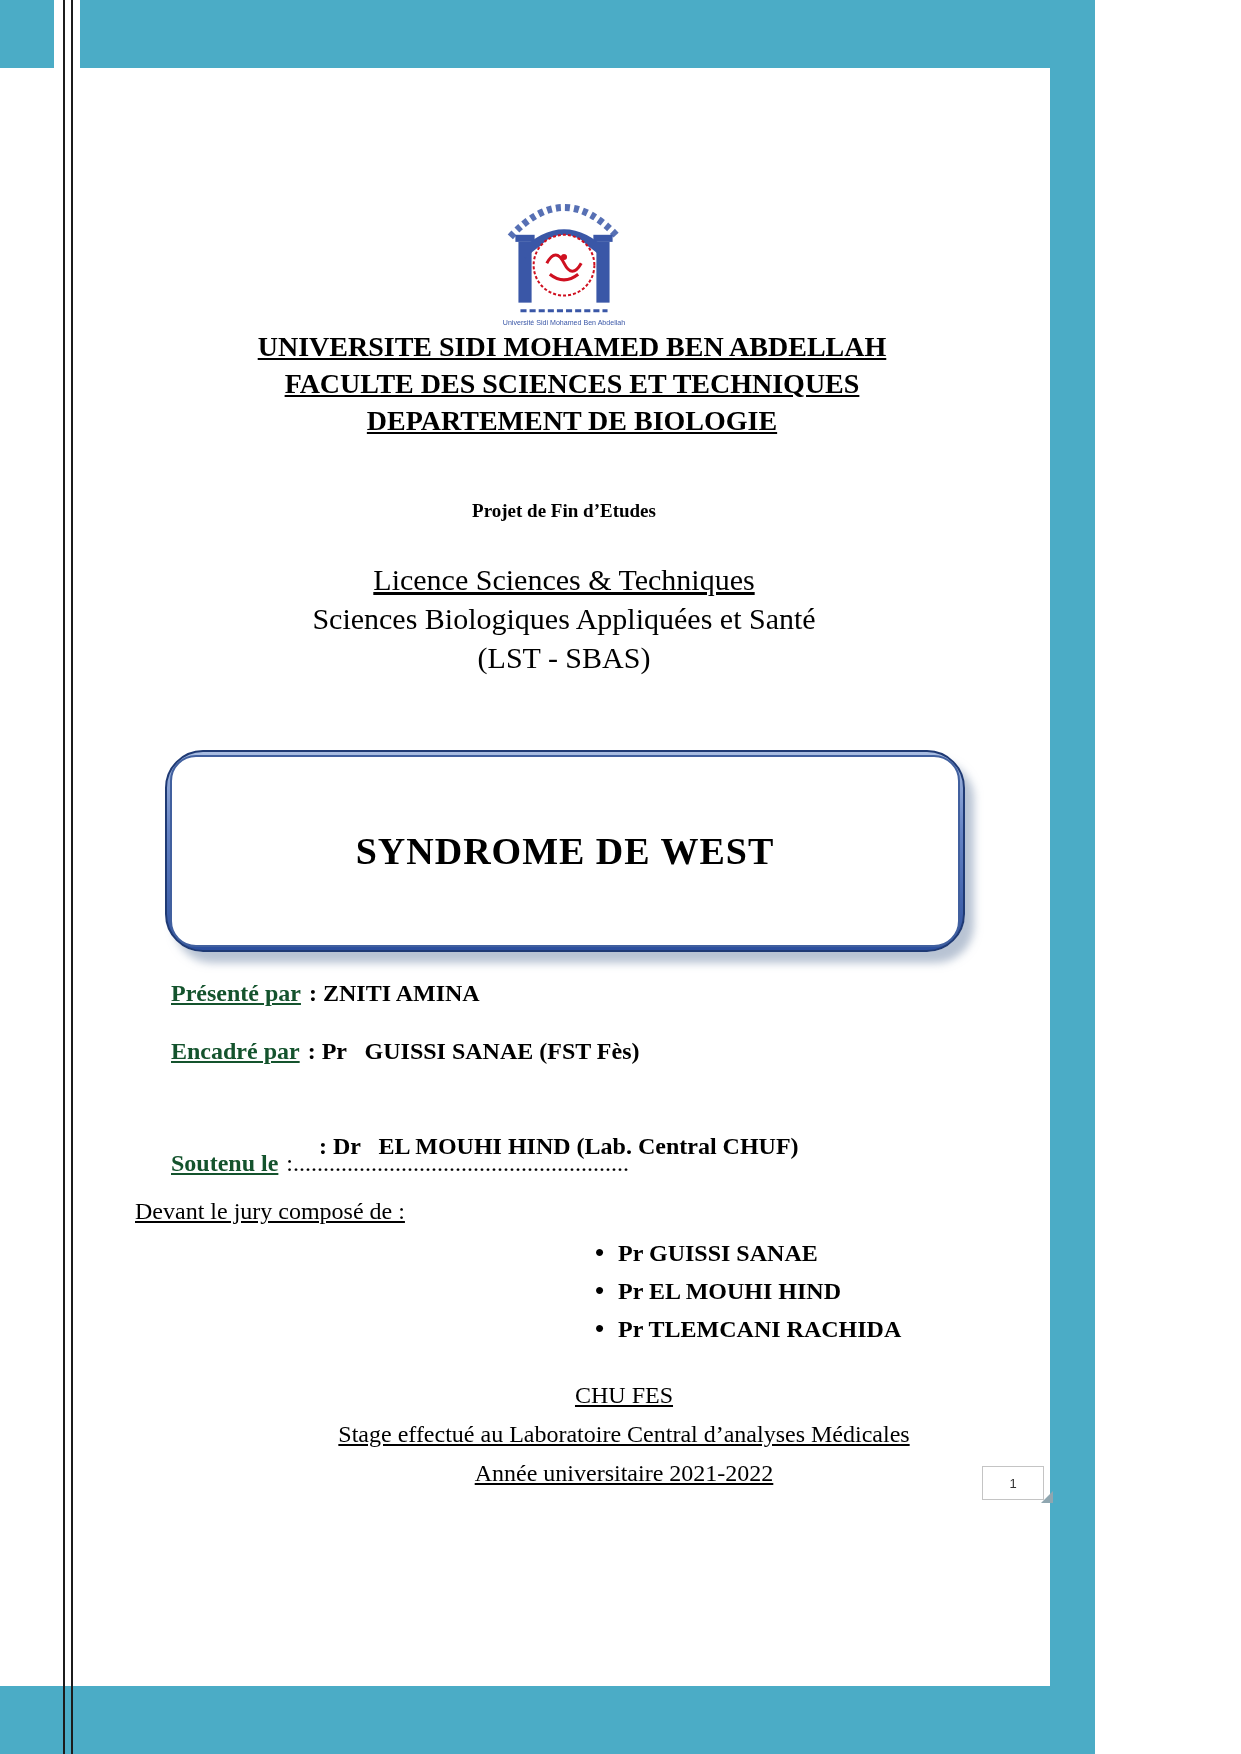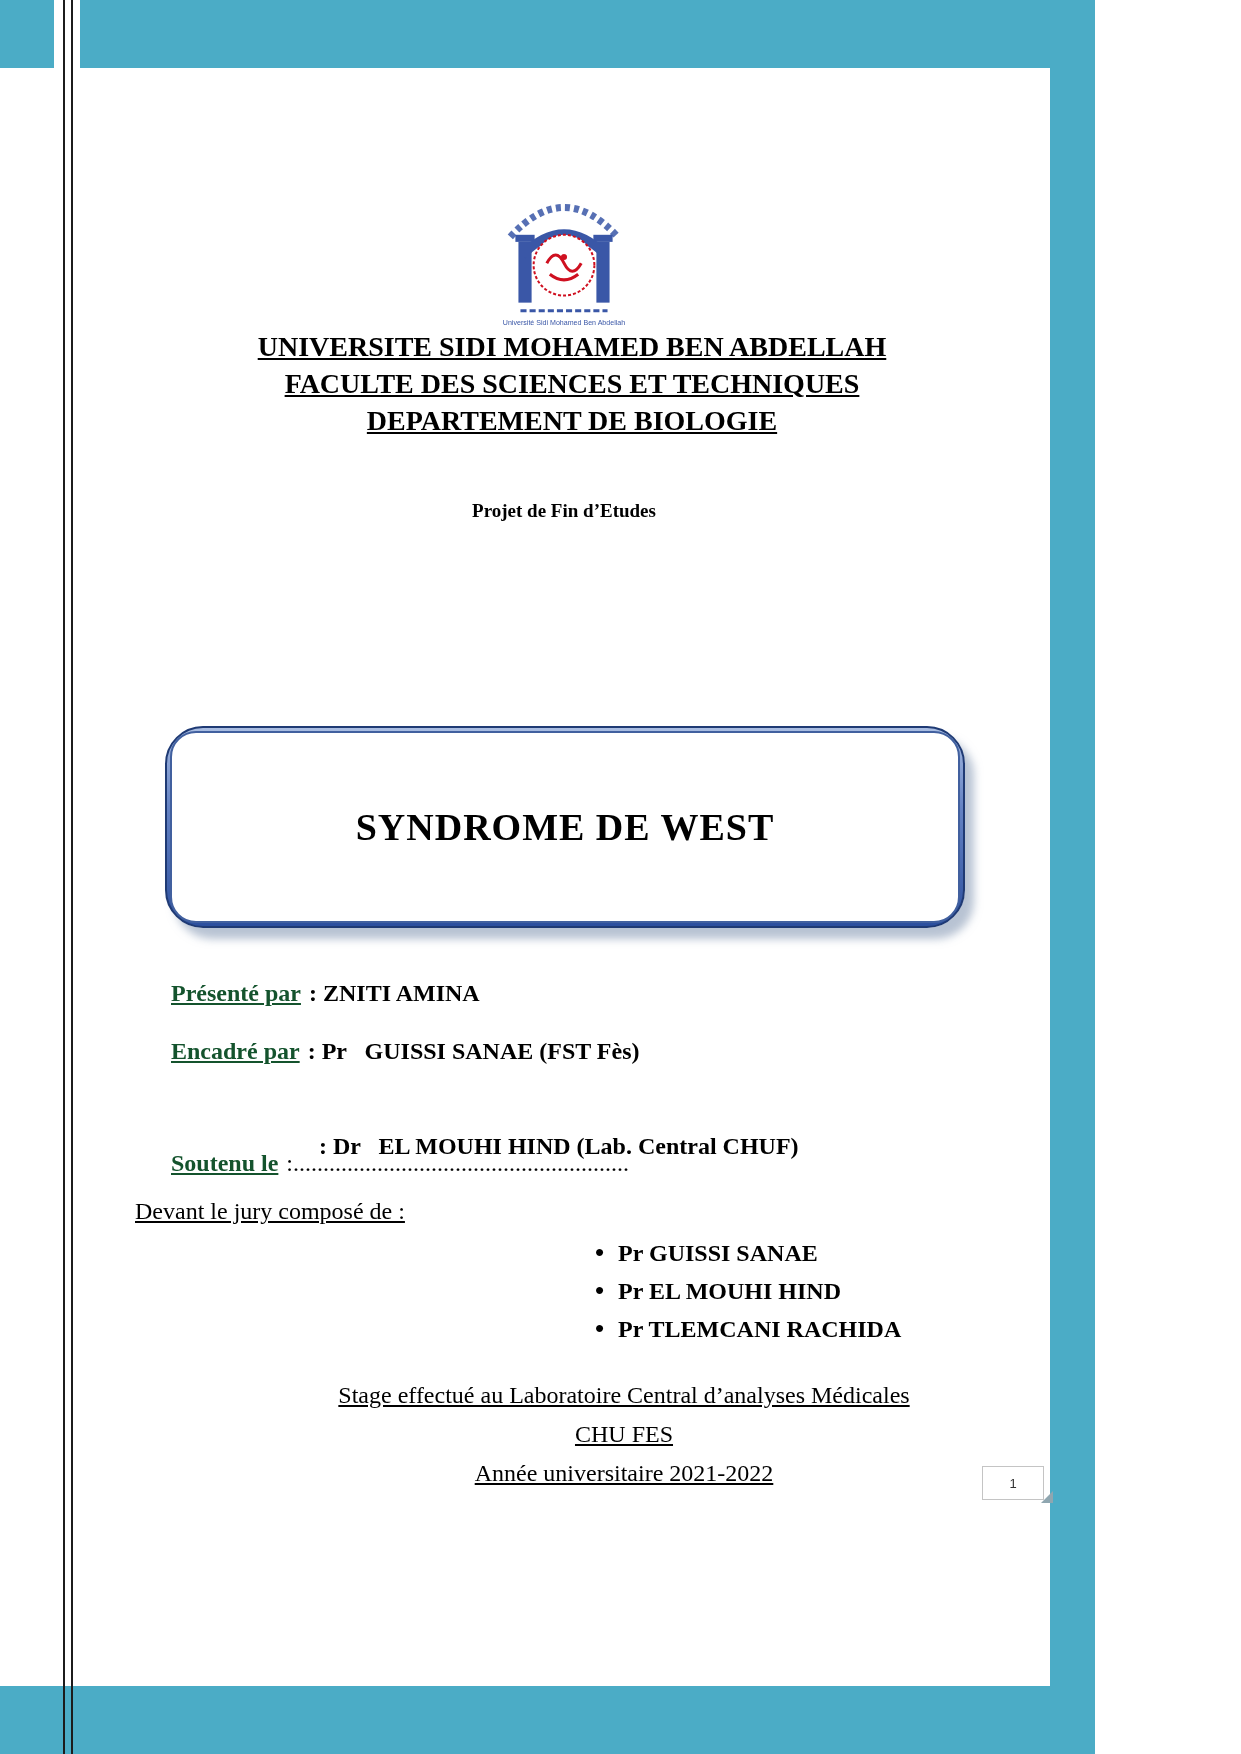--- a/index.html
+++ b/index.html
@@ -32,21 +32,21 @@
 
   .kicker{position:absolute;left:0;top:452px;width:100%;text-align:center;
     font-size:19px;font-weight:bold;}
 
   .degree{position:absolute;left:0;top:512px;width:100%;text-align:center;
     font-size:30px;line-height:39px;}
   .degree .u{text-decoration:underline;}
 
   
   .title-box-outer{
-    position:absolute;left:87px;top:678px;width:800px;height:202px;box-sizing:border-box;
+    position:absolute;left:87px;top:702px;width:800px;height:202px;box-sizing:border-box;
     border-radius:38px;padding:3px;
     background:linear-gradient(180deg,#a9bde2 0%,#6583c4 40%,#2c4f9e 100%);
     border:2px solid #1f3a74;
     box-shadow:9px 11px 8px rgba(125,145,175,0.55);
   }
   .title-box-inner{
     width:100%;height:100%;box-sizing:border-box;background:#ffffff;
     border-radius:26px;border:2px solid #41609f;
     display:flex;align-items:center;justify-content:center;
   }
@@ -115,20 +115,25 @@
     </div>
 
     <div class="h-lines">
       <div>UNIVERSITE SIDI MOHAMED BEN ABDELLAH</div>
       <div>FACULTE DES SCIENCES ET TECHNIQUES</div>
       <div>DEPARTEMENT DE BIOLOGIE</div>
     </div>
 
     <div class="kicker">Projet de Fin d’Etudes</div>
 
+    <div class="degree">
+      <div class="u">Licence Sciences &amp; Techniques</div>
+      <div>Sciences Biologiques Appliquées et Santé</div>
+      <div>(LST - SBAS)</div>
+    </div>
 
     <div class="title-box-outer">
       <div class="title-box-inner">
         <div class="title-box-title">SYNDROME DE WEST</div>
       </div>
     </div>
 
     <div class="credit-row row-presente">
       <span class="lbl">Présenté par</span><span class="val">: ZNITI AMINA</span>
     </div>
@@ -152,22 +157,22 @@
         <span class="bullet">•</span>
         <span>Pr EL MOUHI HIND</span>
       </div>
       <div class="jury-item">
         <span class="bullet">•</span>
         <span>Pr TLEMCANI RACHIDA</span>
       </div>
     </div>
 
     <div class="footer-block">
+      <div>CHU FES</div>
       <div>Stage effectué au Laboratoire Central d’analyses Médicales</div>
-      <div>CHU FES</div>
       <div>Année universitaire 2021-2022</div>
     </div>
 
   </div>
 
   <div class="page-num">
     <span>1</span>
     <span class="fold"></span>
   </div>
 

